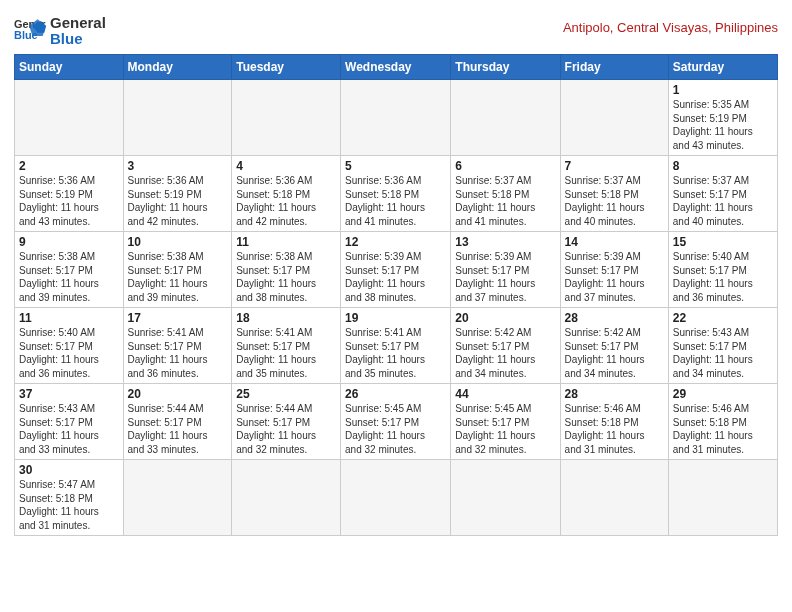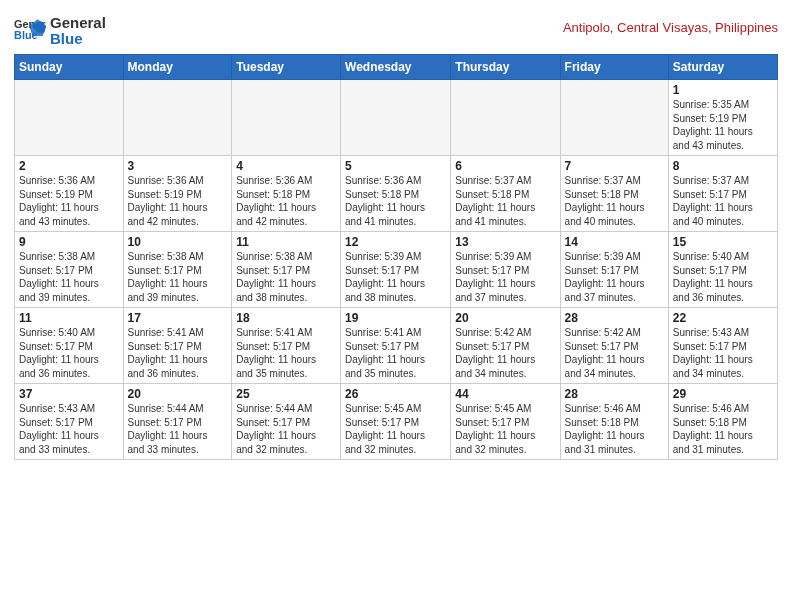--- a/index.html
+++ b/index.html
@@ -336,15 +336,30 @@
 and 31 minutes.</div>
           </td>
           <td>
             <span class="day-number">29</span>
             <div class="day-info" style="white-space: pre-line;">Sunrise: 5:46 AM
 Sunset: 5:18 PM
 Daylight: 11 hours
 and 31 minutes.</div>
           </td>
         </tr>
+        <tr class="last-row">
+          <td>
+            <span class="day-number">30</span>
+            <div class="day-info" style="white-space: pre-line;">Sunrise: 5:47 AM
+Sunset: 5:18 PM
+Daylight: 11 hours
+and 31 minutes.</div>
+          </td>
+          <td class="empty"></td>
+          <td class="empty"></td>
+          <td class="empty"></td>
+          <td class="empty"></td>
+          <td class="empty"></td>
+          <td class="empty"></td>
+        </tr>
       </tbody>
   </table>
 </div>
 
 </body></html>

